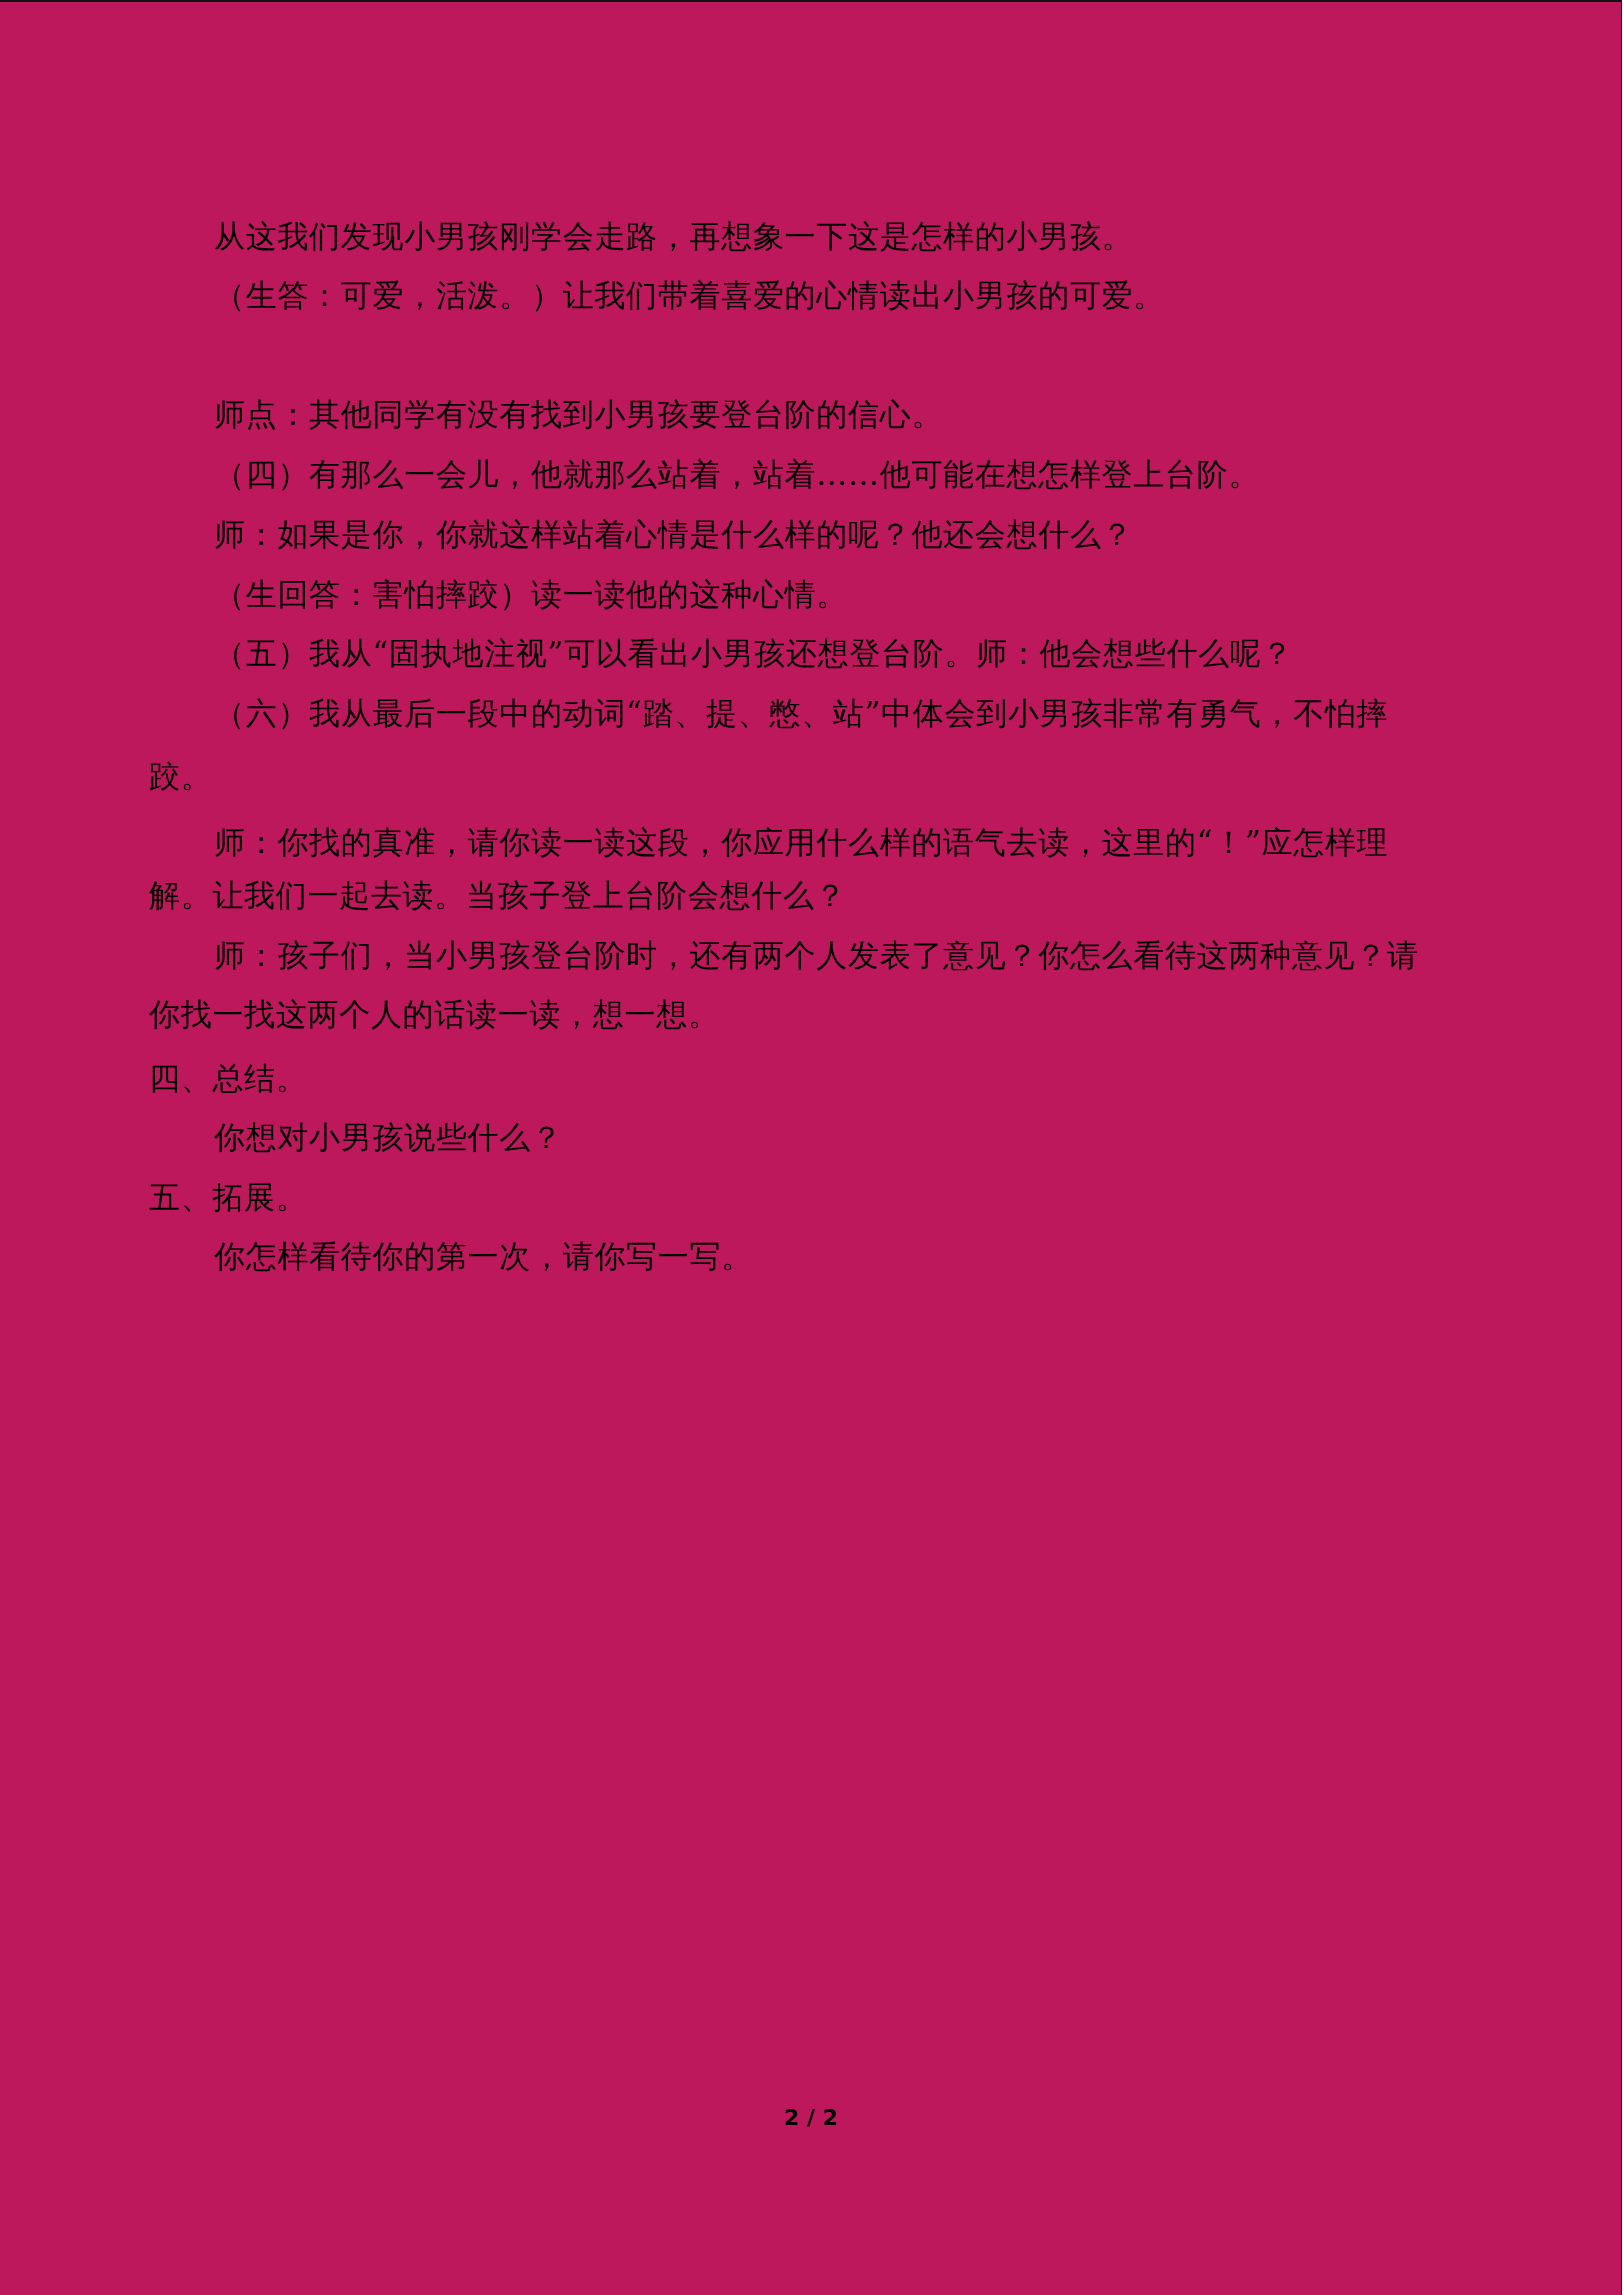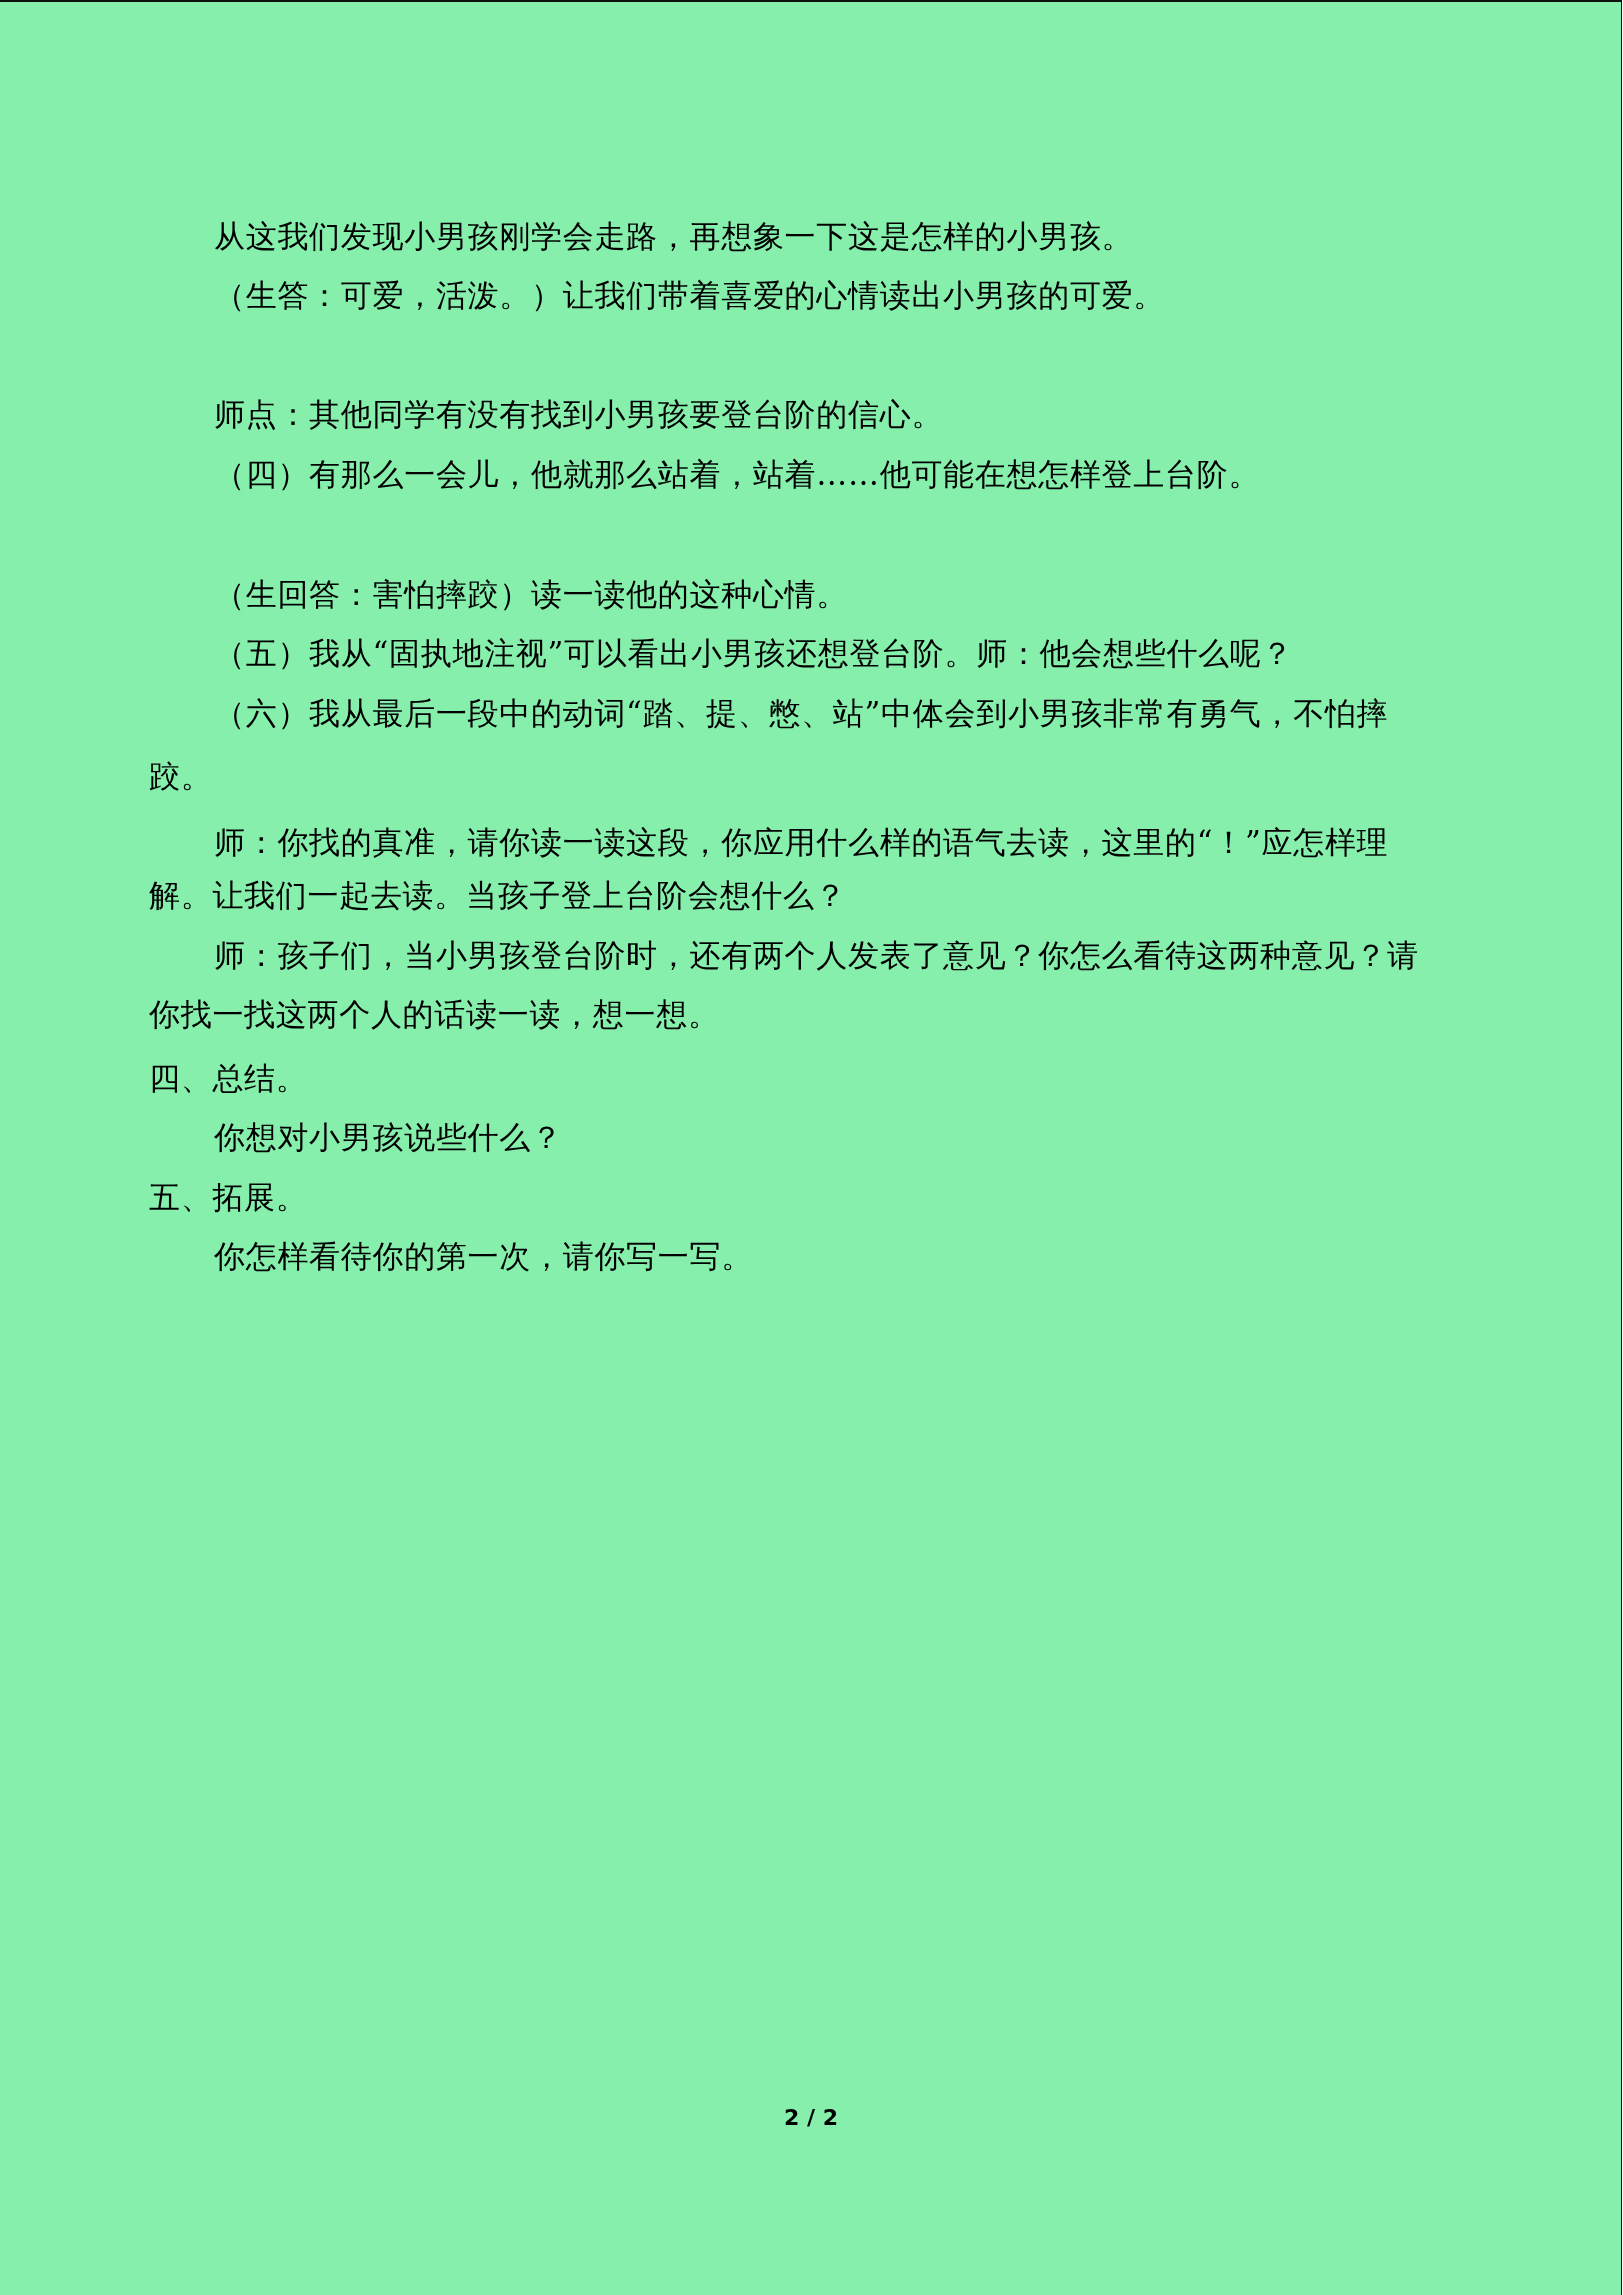--- a/index.html
+++ b/index.html
@@ -12,21 +12,21 @@
       height: 2295px;
       position: relative;
       overflow: hidden;
     }
     .page {
       position: absolute;
       left: 0;
       top: 0;
       width: 1622px;
       height: 2295px;
-      background: #86efac;
+      background: #be185d;
       border-top: 2px solid #111111;
       border-right: 1.4px solid #111111;
       box-sizing: border-box;
     }
     .line {
       position: absolute;
       left: 149px;
       white-space: nowrap;
       font-family: "DejaVu Serif", "Liberation Serif", serif;
       font-size: 31px;
@@ -52,20 +52,21 @@
   </style>
 </head>
 <body>
 
 <div class="page">
 
   <div class="line indent" style="top:217px;">从这我们发现小男孩刚学会走路，再想象一下这是怎样的小男孩。</div>
   <div class="line indent" style="top:276px;">（生答：可爱，活泼。）让我们带着喜爱的心情读出小男孩的可爱。</div>
   <div class="line indent" style="top:395px;">师点：其他同学有没有找到小男孩要登台阶的信心。</div>
   <div class="line indent" style="top:455px;text-align:right;">（四）有那么一会儿，他就那么站着，站着……他可能在想怎样登上台阶。</div>
+  <div class="line indent" style="top:515px;">师：如果是你，你就这样站着心情是什么样的呢？他还会想什么？</div>
   <div class="line indent" style="top:575px;">（生回答：害怕摔跤）读一读他的这种心情。</div>
   <div class="line indent" style="top:634px;">（五）我从“固执地注视”可以看出小男孩还想登台阶。师：他会想些什么呢？</div>
   <div class="line indent" style="top:694px;">（六）我从最后一段中的动词“踏、提、憋、站”中体会到小男孩非常有勇气，不怕摔</div>
   <div class="line" style="top:757px;">跤。</div>
   <div class="line indent" style="top:791px;margin-top:32px;">师：你找的真准，请你读一读这段，你应用什么样的语气去读，这里的“！”应怎样理</div>
   <div class="line" style="top:876px;">解。让我们一起去读。当孩子登上台阶会想什么？</div>
   <div class="line indent" style="top:936px;">师：孩子们，当小男孩登台阶时，还有两个人发表了意见？你怎么看待这两种意见？请</div>
   <div class="line" style="top:995px;">你找一找这两个人的话读一读，想一想。</div>
   <div class="line" style="top:1059px;">四、总结。</div>
   <div class="line indent" style="top:1118px;">你想对小男孩说些什么？</div>

